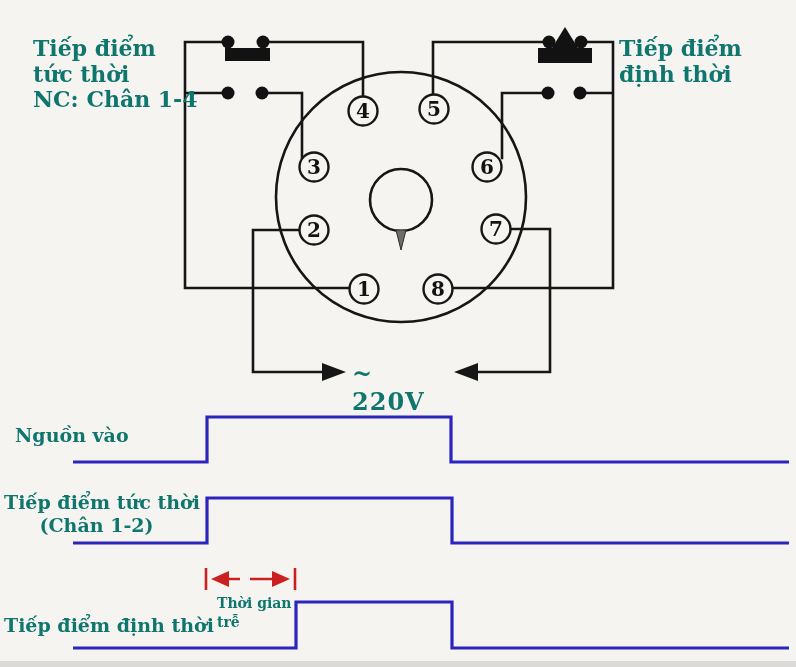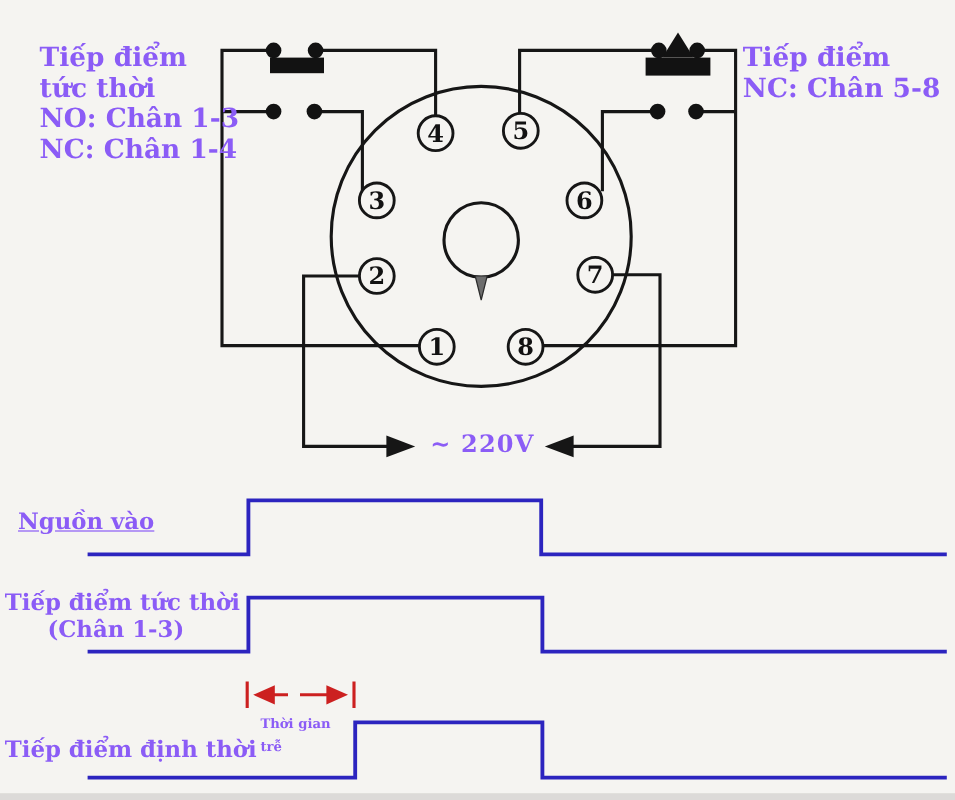--- a/index.html
+++ b/index.html
@@ -3,27 +3,27 @@
 <meta charset="utf-8">
 <style>
   html,body{margin:0;padding:0;}
   body{
     width:796px;height:667px;position:relative;overflow:hidden;
     background:#f5f4f1;
     font-family:"DejaVu Serif","Liberation Serif",serif;
   }
   .stage{position:absolute;left:0;top:0;width:796px;height:667px;}
   svg.art{position:absolute;left:0;top:0;}
-  .lbl{position:absolute;color:#8b5cf6;font-weight:bold;}
+  .lbl{position:absolute;color:#0f766e;font-weight:bold;}
   .contact-label{font-size:22px;line-height:25.5px;white-space:nowrap;}
   .contact-label.right{}
-  .voltage{font-size:20px;letter-spacing:1px;text-align:center;}
+  .voltage{font-size:24px;letter-spacing:1px;}
   .rowlabel{font-size:19px;line-height:23px;text-align:center;white-space:nowrap;}
   .rowlabel .sub{font-size:19px;}
-  .delaylabel{font-size:11px;line-height:19px;white-space:nowrap;}
+  .delaylabel{font-size:14px;line-height:19px;white-space:nowrap;}
   .bottom-strip{position:absolute;left:0;bottom:0;width:796px;height:6px;background:#d3d2cf;opacity:.75;}
   svg text.pin-num{font-family:"DejaVu Serif","Liberation Serif",serif;font-size:20px;font-weight:bold;fill:#121212;}
 </style>
 </head>
 <body>
 
 <div class="stage">
 
   <svg class="art" width="796" height="667" viewBox="0 0 796 667">
 
@@ -96,36 +96,35 @@
     <g>
       <path d="M206 568 V590 M295 568 V590 M228 579 H240 M250 579 H276" stroke="#cc2020" stroke-width="2.6" fill="none"></path>
       <polygon points="211,579 229,571 229,587" fill="#cc2020"></polygon>
       <polygon points="290,579 272,571 272,587" fill="#cc2020"></polygon>
     </g>
   </svg>
 
   <div class="lbl contact-label" style="left:33px;top:36px;">
     <div>Tiếp điểm</div>
     <div>tức thời</div>
-    <div>NO: Chân 1-3</div>
     <div>NC: Chân 1-4</div>
   </div>
 
   <div class="lbl contact-label right" style="left:619px;top:36px;">
     <div>Tiếp điểm</div>
-    <div>NC: Chân 5-8</div>
+    <div>định thời</div>
   </div>
 
   <div class="lbl voltage" style="left:352px;top:358px;width:100px;">~ 220V</div>
 
-  <div class="lbl rowlabel" style="left:15px;top:424px;text-align:center;text-decoration:underline;">Nguồn vào</div>
+  <div class="lbl rowlabel" style="left:15px;top:424px;text-align:center;">Nguồn vào</div>
 
   <div class="lbl rowlabel" style="left:4px;top:491px;width:185px;">
     <div>Tiếp điểm tức thời</div>
-    <div class="sub">(Chân 1-3)</div>
+    <div class="sub">(Chân 1-2)</div>
   </div>
 
   <div class="lbl rowlabel" style="left:4px;top:594px;width:192px;margin-top:20px;">
     <div>Tiếp điểm định thời</div>
   </div>
 
   <div class="lbl delaylabel" style="left:217px;top:594px;">
     <div>Thời gian</div>
     <div>trễ</div>
   </div>

